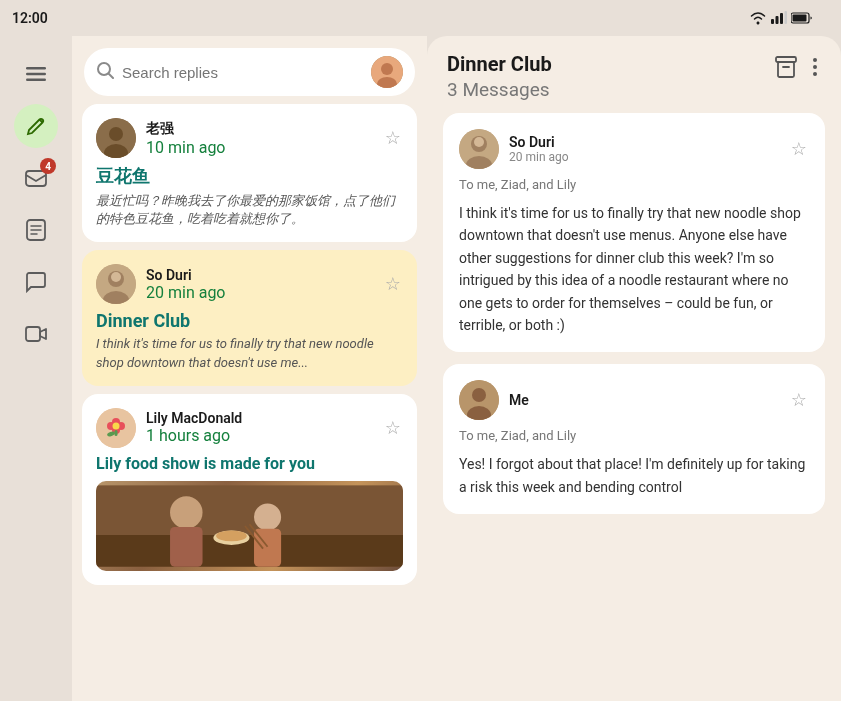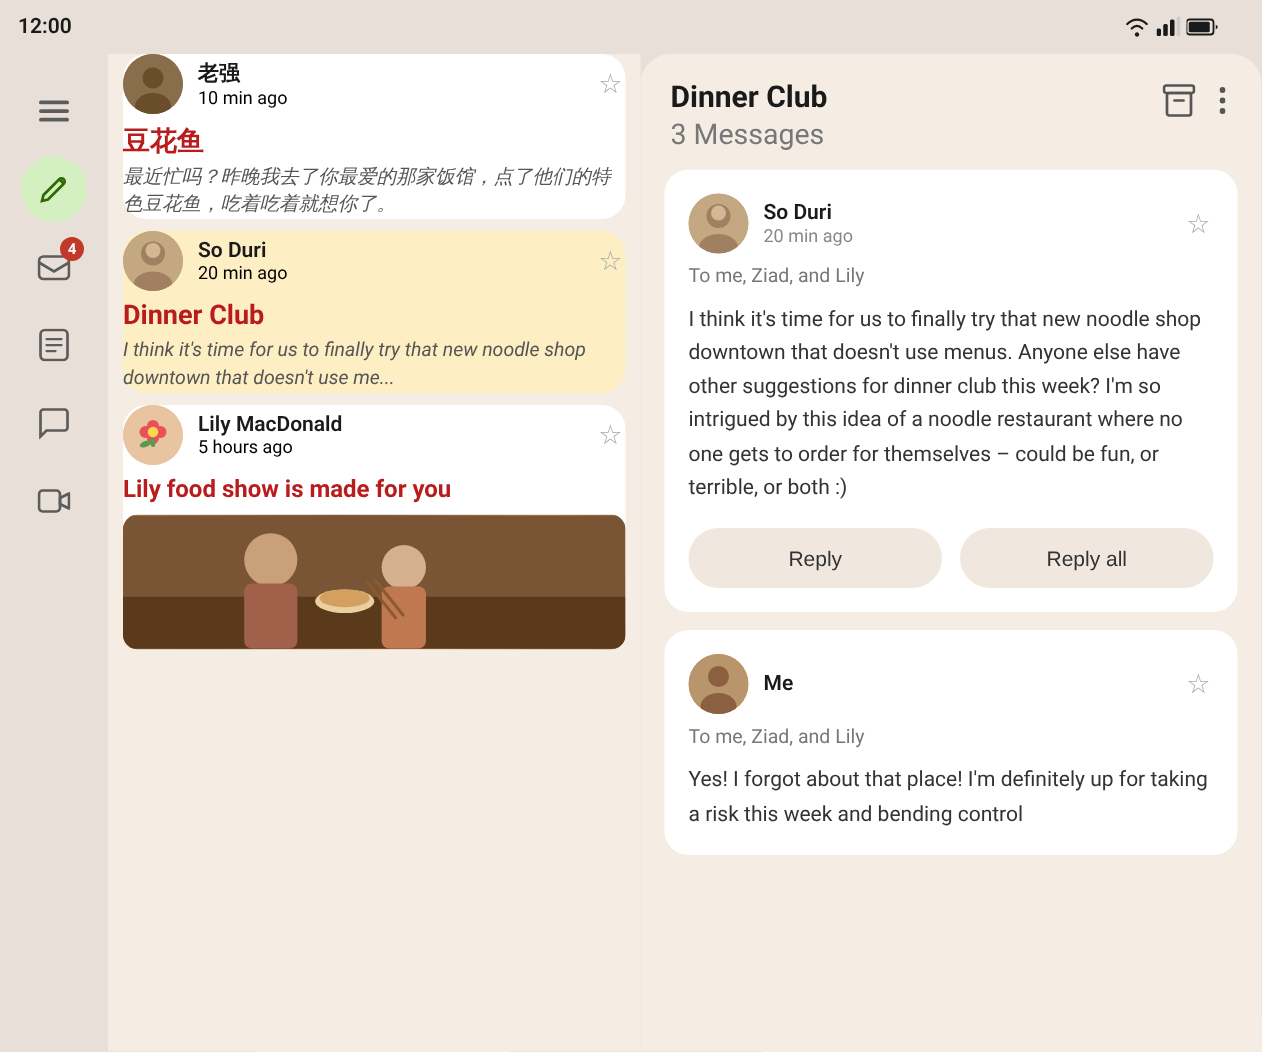--- a/index.html
+++ b/index.html
@@ -134,20 +134,21 @@
       flex: 1;
       overflow-y: auto;
       padding: 0 10px;
       display: flex;
       flex-direction: column;
       gap: 8px;
     }
     .message-card {
       background: white;
       border-radius: 16px;
+      padding: 14px;
       cursor: pointer;
       position: relative;
     }
     .message-card.selected {
       background: #fdefc3;
     }
     .card-header {
       display: flex;
       align-items: center;
       gap: 10px;
@@ -168,35 +169,35 @@
       flex: 1;
       display: flex;
       flex-direction: column;
     }
     .card-name {
       font-size: 14px;
       font-weight: 600;
       color: #1a1a1a;
     }
     .card-time {
-      font-size: 12px;
-      color: #000000;
+      font-size: 16px;
+      color: #15803d;
     }
     .star-btn {
       background: none;
       border: none;
       cursor: pointer;
       color: #aaa;
       font-size: 18px;
       padding: 2px;
     }
     .card-title {
       font-size: 18px;
       font-weight: 700;
-      color: #b91c1c;
+      color: #0f766e;
       margin-bottom: 4px;
     }
     .card-title.normal {
       font-size: 16px;
     }
     .card-preview {
       font-size: 13px;
       color: #555;
       line-height: 1.4;
       font-style: italic;
@@ -414,20 +415,36 @@
   </div>
   <div class="sidebar-icon">
     <svg width="22" height="18" viewBox="0 0 22 18" fill="none">
       <rect x="1" y="2" width="14" height="14" rx="2.5" stroke="#5c5c5c" stroke-width="1.8" fill="none"></rect>
       <path d="M15 7L21 4V14L15 11V7Z" stroke="#5c5c5c" stroke-width="1.8" fill="none" stroke-linejoin="round"></path>
     </svg>
   </div>
 </div>
 
 <div class="middle-panel">
+  <div class="search-bar">
+    <span class="search-icon-svg">
+      <svg width="18" height="18" viewBox="0 0 18 18" fill="none">
+        <circle cx="8" cy="8" r="6" stroke="#8a8a8a" stroke-width="2"></circle>
+        <line x1="13" y1="13" x2="17" y2="17" stroke="#8a8a8a" stroke-width="2" stroke-linecap="round"></line>
+      </svg>
+    </span>
+    <input class="search-input" type="text" placeholder="Search replies" style="">
+    <div class="avatar-search av-me">
+      <svg width="32" height="32" viewBox="0 0 32 32">
+        <circle cx="16" cy="16" r="16" fill="#e8a87c"></circle>
+        <circle cx="16" cy="13" r="6" fill="#c07850"></circle>
+        <ellipse cx="16" cy="28" rx="10" ry="7" fill="#c07850"></ellipse>
+      </svg>
+    </div>
+  </div>
 
   <div class="message-list">
 
     <div class="message-card">
       <div class="card-header">
         <div class="card-avatar av-laoji">
           <svg width="40" height="40" viewBox="0 0 40 40">
             <circle cx="20" cy="20" r="20" fill="#8a6d4a"></circle>
             <circle cx="20" cy="16" r="7" fill="#6a4d2a"></circle>
             <ellipse cx="20" cy="35" rx="12" ry="9" fill="#6a4d2a"></ellipse>
@@ -475,21 +492,21 @@
             <circle cx="20" cy="22" r="4" fill="#e8505a"></circle>
             <circle cx="20" cy="18" r="3.5" fill="#f9d84a"></circle>
 
             <rect x="18.5" y="22" width="3" height="6" rx="1.5" fill="#5a9a50"></rect>
 
             <ellipse cx="15" cy="26" rx="4" ry="2" fill="#5a9a50" transform="rotate(-20 15 26)"></ellipse>
           </svg>
         </div>
         <div class="card-meta">
           <span class="card-name">Lily MacDonald</span>
-          <span class="card-time">5 hours ago</span>
+          <span class="card-time">1 hours ago</span>
         </div>
         <button class="star-btn">☆</button>
       </div>
       <div class="card-title normal">Lily food show is made for you</div>
       <div class="card-image">
         <div class="card-image-inner">
 
           <svg width="340" height="90" viewBox="0 0 340 90">
             <rect width="340" height="90" fill="#7a5535"></rect>
 
@@ -550,24 +567,20 @@
           </svg>
         </div>
         <div class="email-meta">
           <div class="email-sender">So Duri</div>
           <div class="email-time">20 min ago</div>
         </div>
         <button class="star-btn">☆</button>
       </div>
       <div class="email-to">To me, Ziad, and Lily</div>
       <div class="email-body">I think it's time for us to finally try that new noodle shop downtown that doesn't use menus. Anyone else have other suggestions for dinner club this week? I'm so intrigued by this idea of a noodle restaurant where no one gets to order for themselves – could be fun, or terrible, or both :)</div>
-      <div class="reply-actions">
-        <button class="reply-btn">Reply</button>
-        <button class="reply-btn">Reply all</button>
-      </div>
     </div>
 
     <div class="email-card">
       <div class="email-header">
         <div class="email-avatar av-me">
           <svg width="40" height="40" viewBox="0 0 40 40">
             <circle cx="20" cy="20" r="20" fill="#b8956a"></circle>
             <circle cx="20" cy="15" r="7" fill="#8a6040"></circle>
             <ellipse cx="20" cy="35" rx="12" ry="9" fill="#8a6040"></ellipse>
           </svg>

